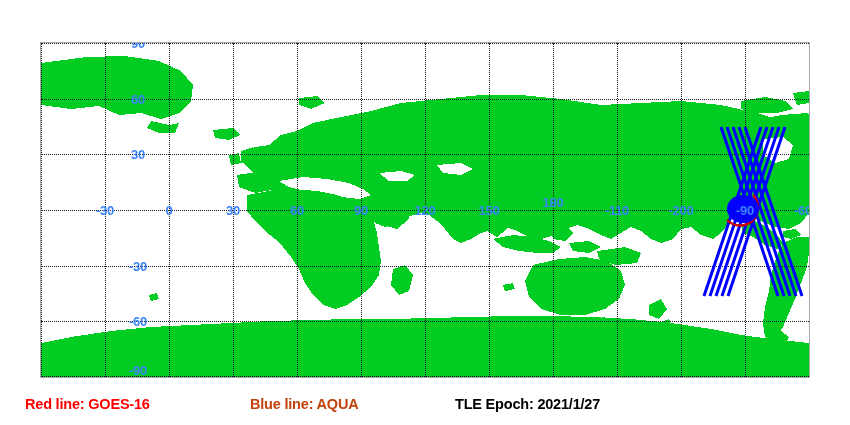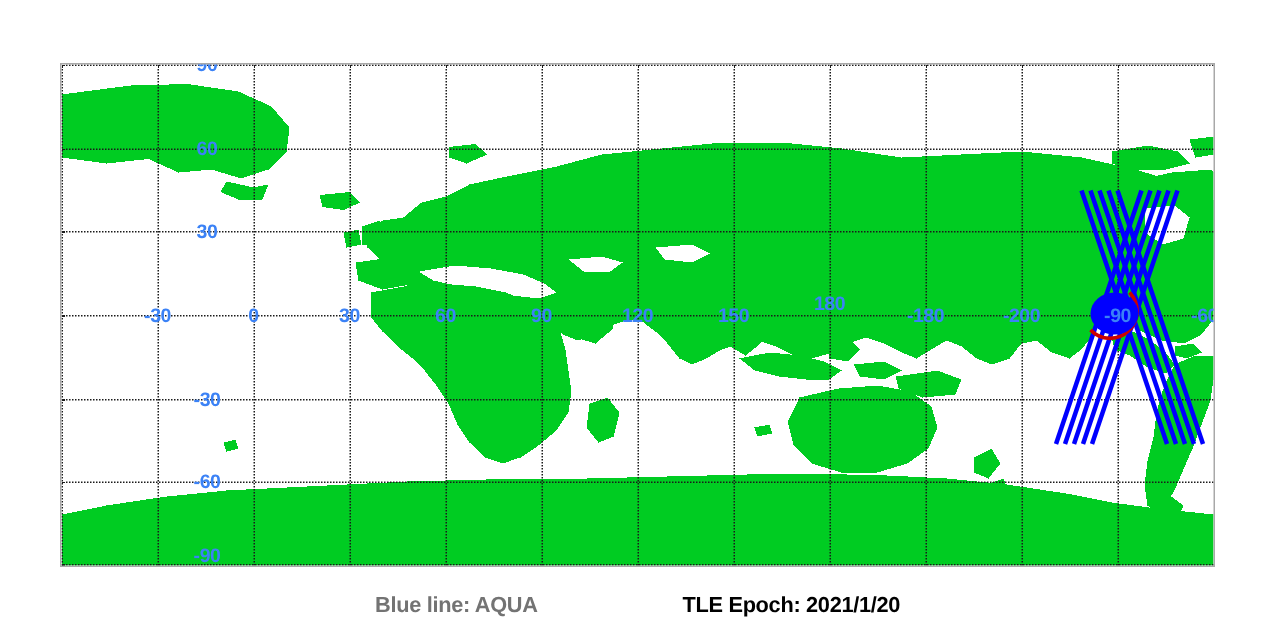--- a/index.html
+++ b/index.html
@@ -93,21 +93,21 @@
   }
   .legend-item {
     position: absolute;
     font-family: "Liberation Sans", sans-serif;
     font-size: 14.5px;
     font-weight: bold;
     white-space: nowrap;
     letter-spacing: -0.2px;
   }
   #legend-red  { left: 25px;  top: 0; color: #ff0000; }
-  #legend-blue { left: 250px; top: 0; color: #737373; }
+  #legend-blue { left: 250px; top: 0; color: #c2410c; }
   #legend-tle  { left: 455px; top: 0; color: #000000; }
 </style>
 </head>
 <body>
 
 <div id="page">
 
   <div id="map-frame">
 
     <svg id="map-svg" viewBox="0 0 768 334" preserveAspectRatio="none" xmlns="http://www.w3.org/2000/svg">
@@ -236,32 +236,33 @@
     </svg>
 
     <div class="axis-label" style="left:64px;  top:167px;">-30</div>
     <div class="axis-label" style="left:128px; top:167px;">0</div>
     <div class="axis-label" style="left:192px; top:167px;">30</div>
     <div class="axis-label" style="left:256px; top:167px;">60</div>
     <div class="axis-label" style="left:320px; top:167px;">90</div>
     <div class="axis-label" style="left:384px; top:167px;text-align:center;">120</div>
     <div class="axis-label" style="left:448px; top:167px;">150</div>
     <div class="axis-label" style="left:512px; top:159px;">180</div>
-    <div class="axis-label" style="left:576px; top:167px;">-180</div>
+    <div class="axis-label" style="left:576px; top:167px;">-110</div>
     <div class="axis-label" style="left:640px; top:167px;">-200</div>
     <div class="axis-label" style="left:704px; top:167px;">-90</div>
     <div class="axis-label" style="left:762px; top:167px;">-60</div>
 
     <div class="axis-label" style="left:97px; top:0px;">90</div>
     <div class="axis-label" style="left:97px; top:55.7px;">60</div>
     <div class="axis-label" style="left:97px; top:111.3px;">30</div>
     <div class="axis-label" style="left:97px; top:222.7px;">-30</div>
     <div class="axis-label" style="left:97px; top:278.3px;">-60</div>
     <div class="axis-label" style="left:97px; top:327px;">-90</div>
 
   </div>
 
   <div id="legend">
+    <div id="legend-red" class="legend-item">Red line: GOES-16</div>
     <div id="legend-blue" class="legend-item">Blue line: AQUA</div>
-    <div id="legend-tle" class="legend-item">TLE Epoch: 2021/1/20</div>
+    <div id="legend-tle" class="legend-item">TLE Epoch: 2021/1/27</div>
   </div>
 
 </div>
 
 </body></html>

